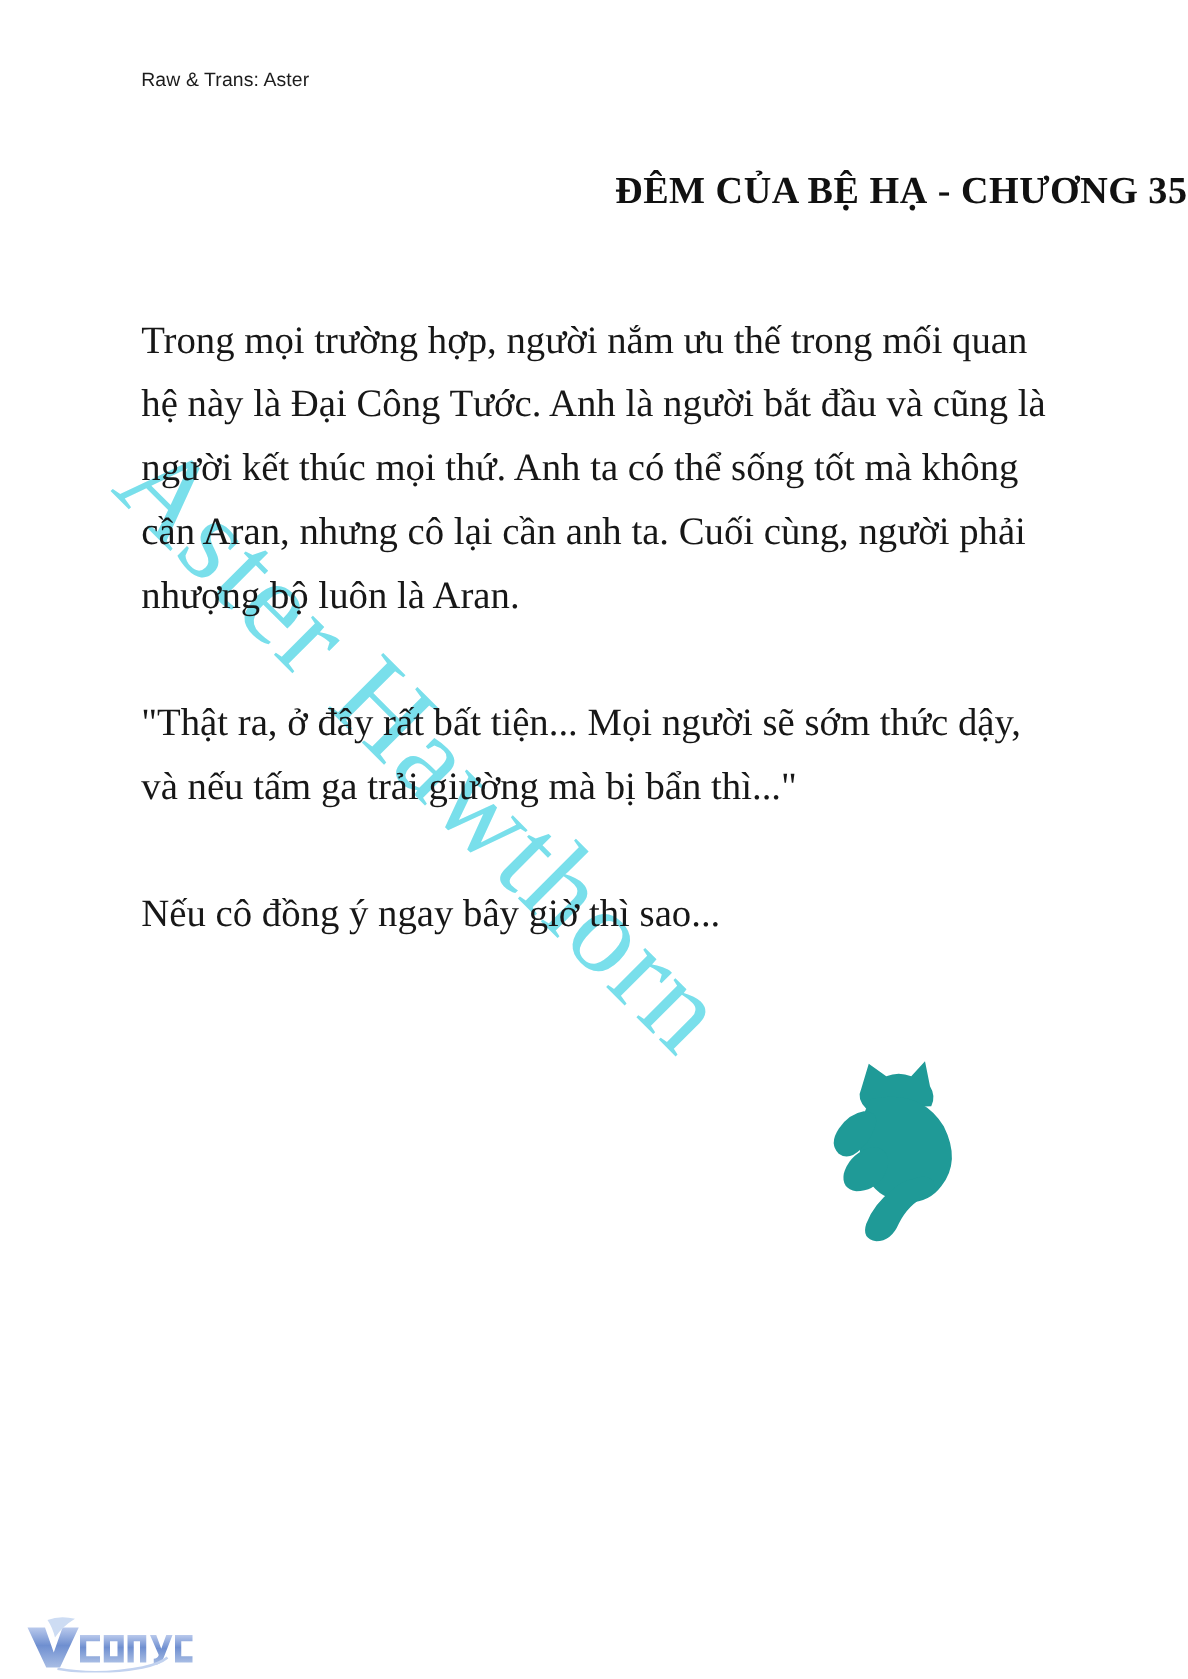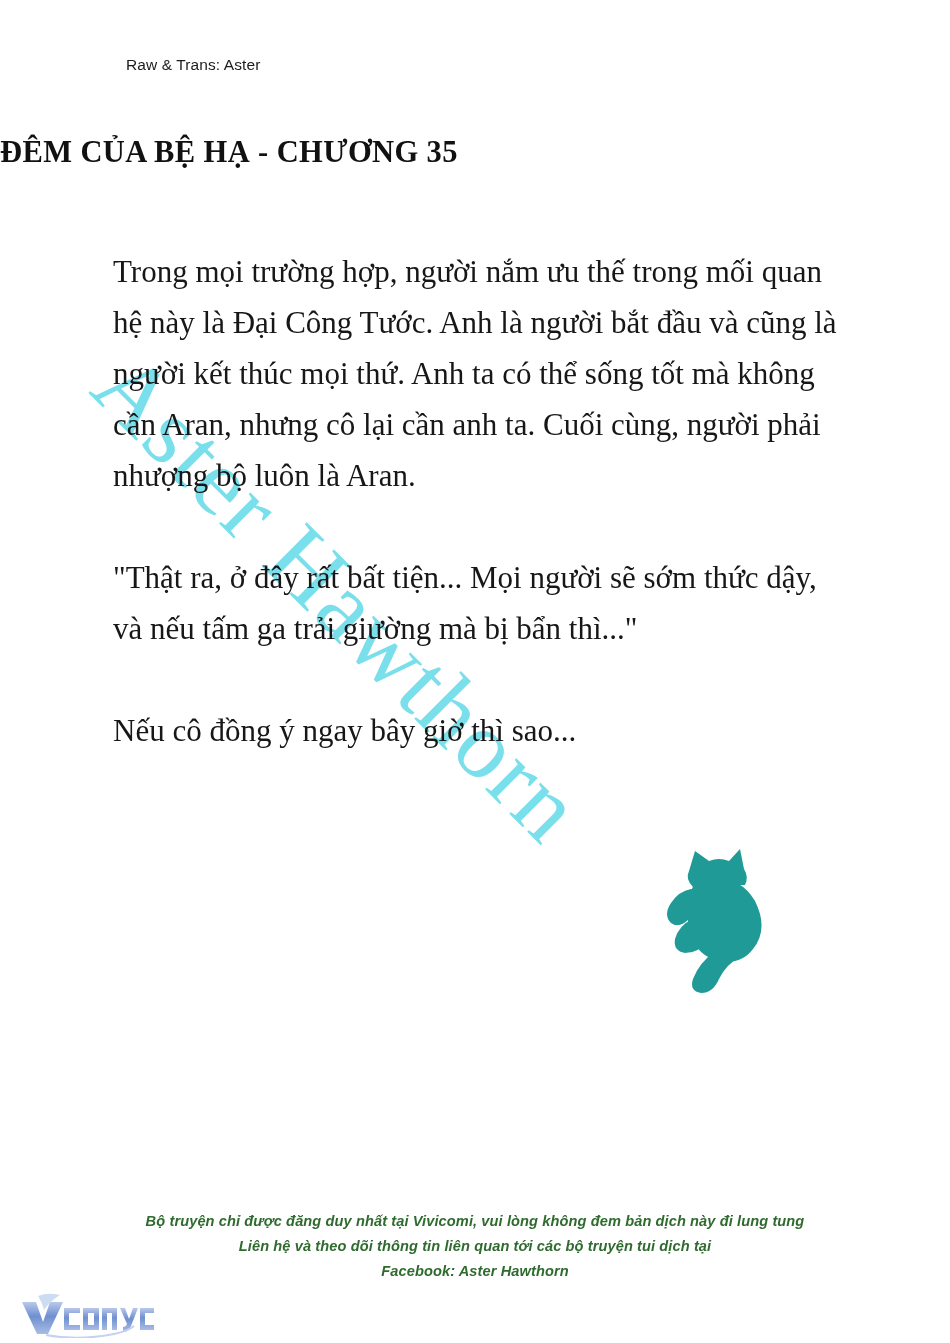--- a/index.html
+++ b/index.html
@@ -19,36 +19,36 @@
     position: relative;
     width: 950px;
     height: 1343px;
     background: #ffffff;
     overflow: hidden;
   }
 
   
   .credit-line {
     position: absolute;
-    left: 126px;
+    left: 113px;
     top: 56px;
     font-family: "Liberation Sans", "DejaVu Sans", sans-serif;
     font-size: 15.5px;
     color: #1c1c1c;
     letter-spacing: 0.1px;
     white-space: nowrap;
   }
 
   
   .chapter-title {
     position: absolute;
     left: 0;
     right: 0;
     top: 115px;
-    text-align: left;
+    text-align: right;
     font-family: "Liberation Serif", "DejaVu Serif", serif;
     font-weight: bold;
     font-size: 30.5px;
     color: #111111;
     letter-spacing: 0.4px;
   }
 
   
   .body-text {
     position: absolute;
@@ -176,25 +176,20 @@
       </g>
     </svg>
   </div>
 
   <div class="body-text">
     <p>Trong mọi trường hợp, người nắm ưu thế trong mối quan hệ này là Đại Công Tước. Anh là người bắt đầu và cũng là người kết thúc mọi thứ. Anh ta có thể sống tốt mà không cần Aran, nhưng cô lại cần anh ta. Cuối cùng, người phải nhượng bộ luôn là Aran.</p>
     <p>"Thật ra, ở đây rất bất tiện... Mọi người sẽ sớm thức dậy, và nếu tấm ga trải giường mà bị bẩn thì..."</p>
     <p>Nếu cô đồng ý ngay bây giờ thì sao...</p>
   </div>
 
-  <div class="footer-notes">
-    <div>Bộ truyện chỉ được đăng duy nhất tại Vivicomi, vui lòng không đem bản dịch này đi lung tung</div>
-    <div>Liên hệ và theo dõi thông tin liên quan tới các bộ truyện tui dịch tại</div>
-    <div>Facebook: Aster Hawthorn</div>
-  </div>
 
   <div class="site-logo">
     <svg viewBox="0 0 140 46" width="140" height="46" aria-hidden="true">
       <defs>
         <linearGradient id="lg" x1="0" y1="0" x2="0" y2="1">
           <stop offset="0%" stop-color="#b9c9ec"></stop>
           <stop offset="45%" stop-color="#6f8fd0"></stop>
           <stop offset="100%" stop-color="#a8bde4"></stop>
         </linearGradient>
       </defs>

